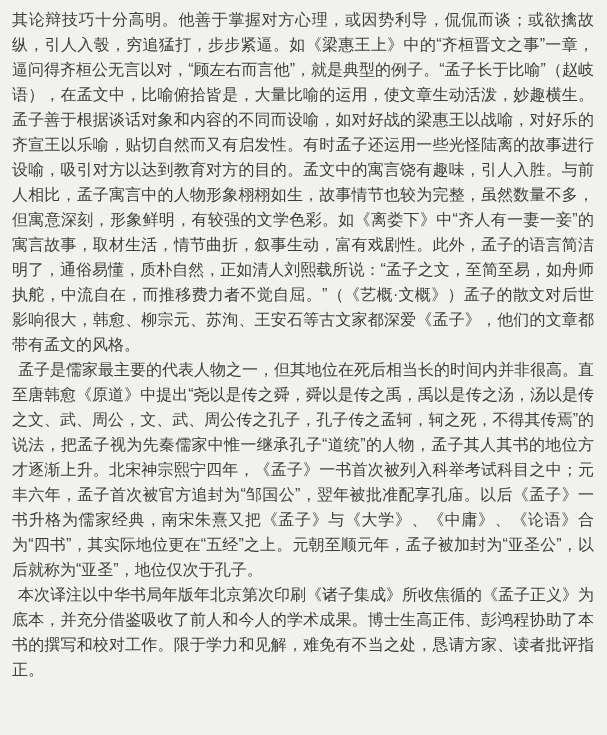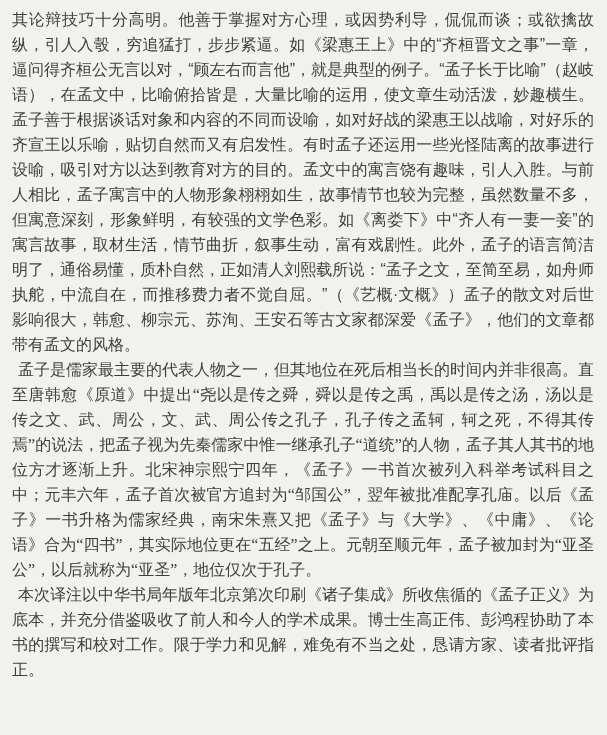--- a/index.html
+++ b/index.html
@@ -19,21 +19,20 @@
     color: #3e3e3e;
     overflow: hidden;
   }
   .page p {
     margin: 0;
     text-align: justify;
     word-break: break-all;
   }
   .page p.indent {
     text-indent: 6px;
-    font-family: Liberation Serif, serif;
   }
 </style>
 </head>
 <body>
 
 <div class="page">
   <div id="paragraphs">
       <p>其论辩技巧十分高明。他善于掌握对方心理，或因势利导，侃侃而谈；或欲擒故纵，引人入彀，穷追猛打，步步紧逼。如《梁惠王上》中的“齐桓晋文之事”一章，逼问得齐桓公无言以对，“顾左右而言他”，就是典型的例子。“孟子长于比喻”（赵岐语），在孟文中，比喻俯拾皆是，大量比喻的运用，使文章生动活泼，妙趣横生。孟子善于根据谈话对象和内容的不同而设喻，如对好战的梁惠王以战喻，对好乐的齐宣王以乐喻，贴切自然而又有启发性。有时孟子还运用一些光怪陆离的故事进行设喻，吸引对方以达到教育对方的目的。孟文中的寓言饶有趣味，引人入胜。与前人相比，孟子寓言中的人物形象栩栩如生，故事情节也较为完整，虽然数量不多，但寓意深刻，形象鲜明，有较强的文学色彩。如《离娄下》中“齐人有一妻一妾”的寓言故事，取材生活，情节曲折，叙事生动，富有戏剧性。此外，孟子的语言简洁明了，通俗易懂，质朴自然，正如清人刘熙载所说：“孟子之文，至简至易，如舟师执舵，中流自在，而推移费力者不觉自屈。”（《艺概·文概》）孟子的散文对后世影响很大，韩愈、柳宗元、苏洵、王安石等古文家都深爱《孟子》，他们的文章都带有孟文的风格。</p>
       <p class="indent">孟子是儒家最主要的代表人物之一，但其地位在死后相当长的时间内并非很高。直至唐韩愈《原道》中提出“尧以是传之舜，舜以是传之禹，禹以是传之汤，汤以是传之文、武、周公，文、武、周公传之孔子，孔子传之孟轲，轲之死，不得其传焉”的说法，把孟子视为先秦儒家中惟一继承孔子“道统”的人物，孟子其人其书的地位方才逐渐上升。北宋神宗熙宁四年，《孟子》一书首次被列入科举考试科目之中；元丰六年，孟子首次被官方追封为“邹国公”，翌年被批准配享孔庙。以后《孟子》一书升格为儒家经典，南宋朱熹又把《孟子》与《大学》、《中庸》、《论语》合为“四书”，其实际地位更在“五经”之上。元朝至顺元年，孟子被加封为“亚圣公”，以后就称为“亚圣”，地位仅次于孔子。</p>
       <p class="indent">本次译注以中华书局年版年北京第次印刷《诸子集成》所收焦循的《孟子正义》为底本，并充分借鉴吸收了前人和今人的学术成果。博士生高正伟、彭鸿程协助了本书的撰写和校对工作。限于学力和见解，难免有不当之处，恳请方家、读者批评指正。</p>

